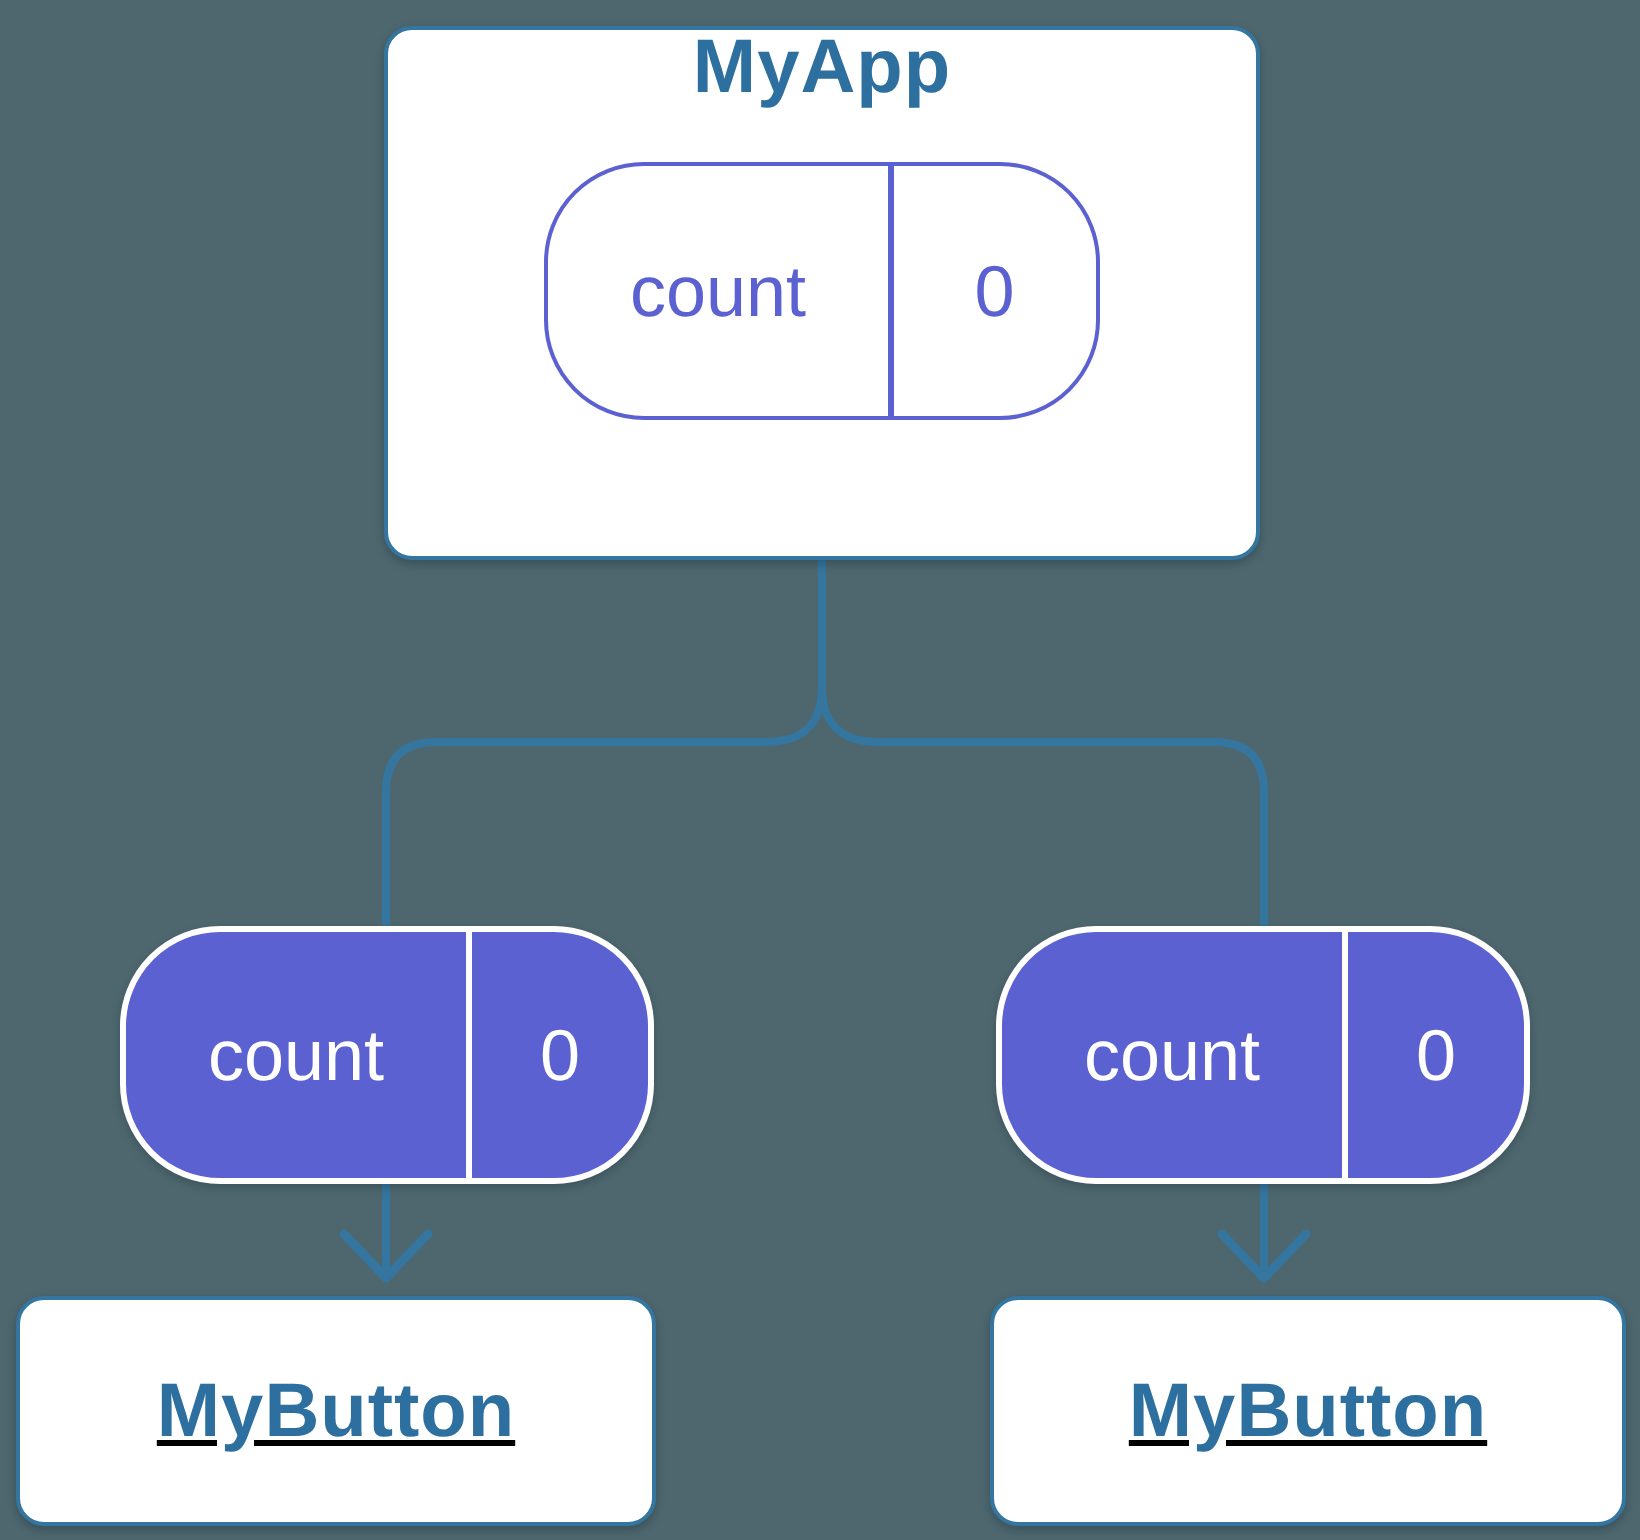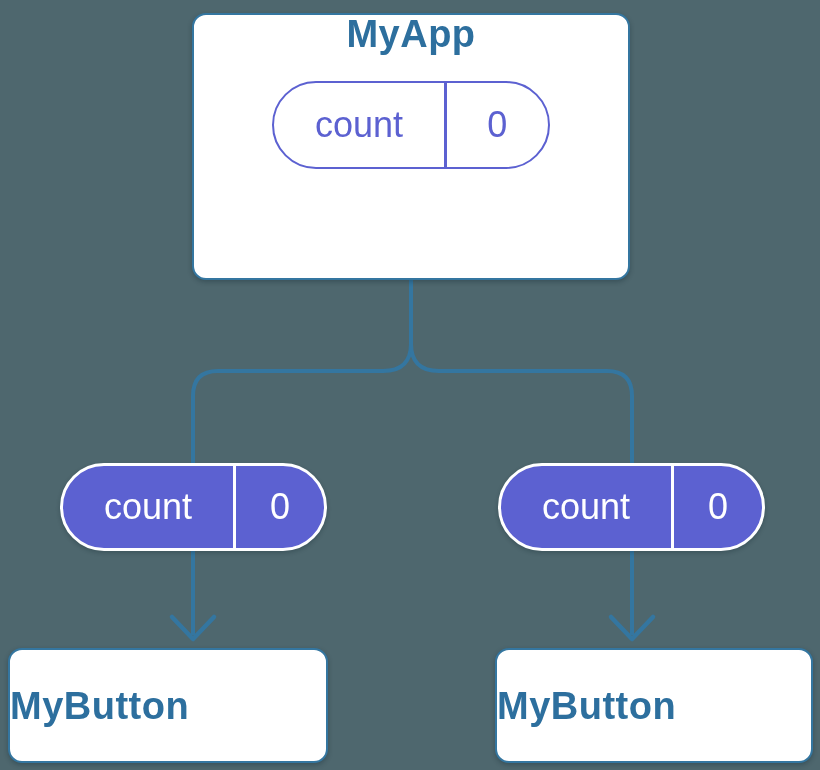--- a/index.html
+++ b/index.html
@@ -34,31 +34,31 @@
     display: flex; flex-direction: column; align-items: center;
   }
   .node-title {
     font-size: 38px;
     font-weight: 600;
     line-height: 1;
     color: #2D6F9E;
     letter-spacing: 0.5px;
   }
   .node-leaf {
-    display: flex; align-items: center; 
+    display: flex; align-items: center; justify-content: center; text-decoration: underline;
   }
   .node-leaf-left  { left: 8px;   top: 648px; width: 320px; height: 115px; }
   .node-leaf-right { left: 495px; top: 648px; width: 318px; height: 115px; }
 
   .pill {
     display: flex;
     box-sizing: border-box;
     border-radius: 50px;
     overflow: hidden;
-    height: 88px;
+    height: 129px;
     text-align: center;
   }
   .pill .cell {
     display: flex; align-items: center; justify-content: center;
     font-size: 36px;
     line-height: 1;
   }
   .pill .cell-name { width: 170px; flex: 0 0 170px; }
   .pill .cell-value { flex: 1 1 auto; }
   .pill .divider { align-self: stretch; }

